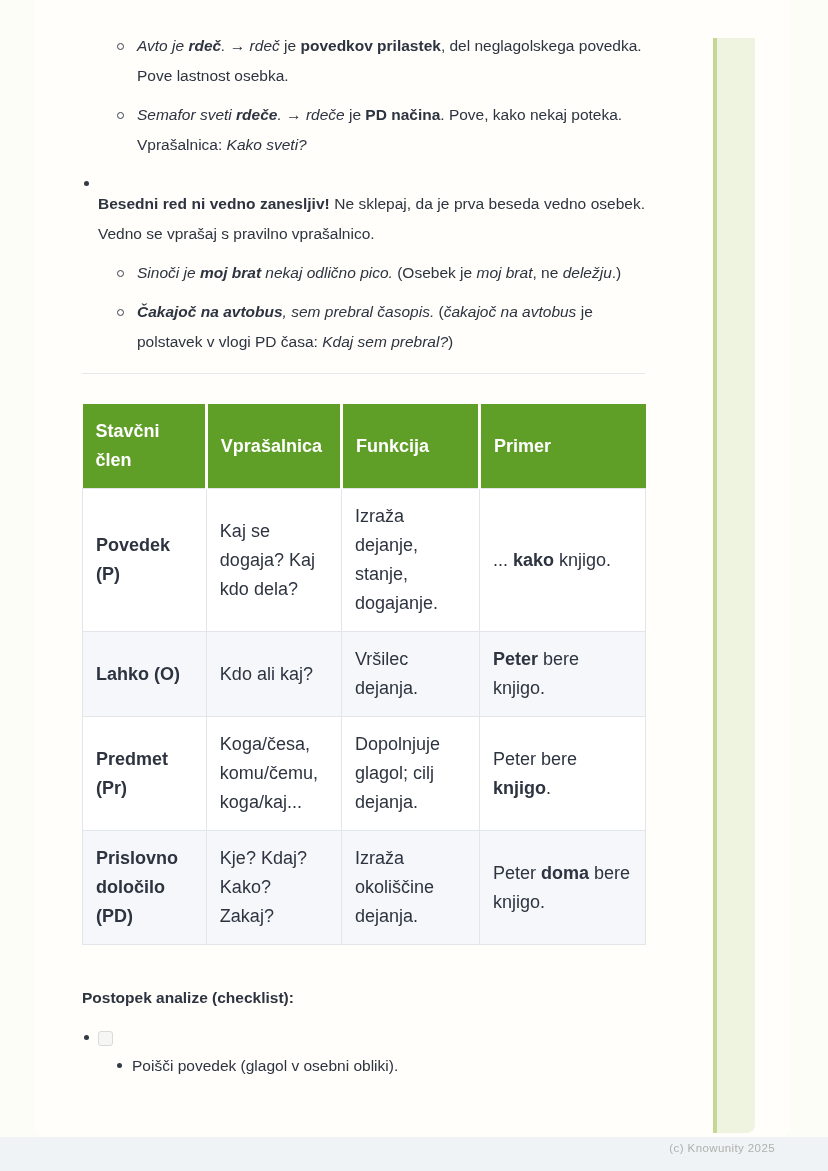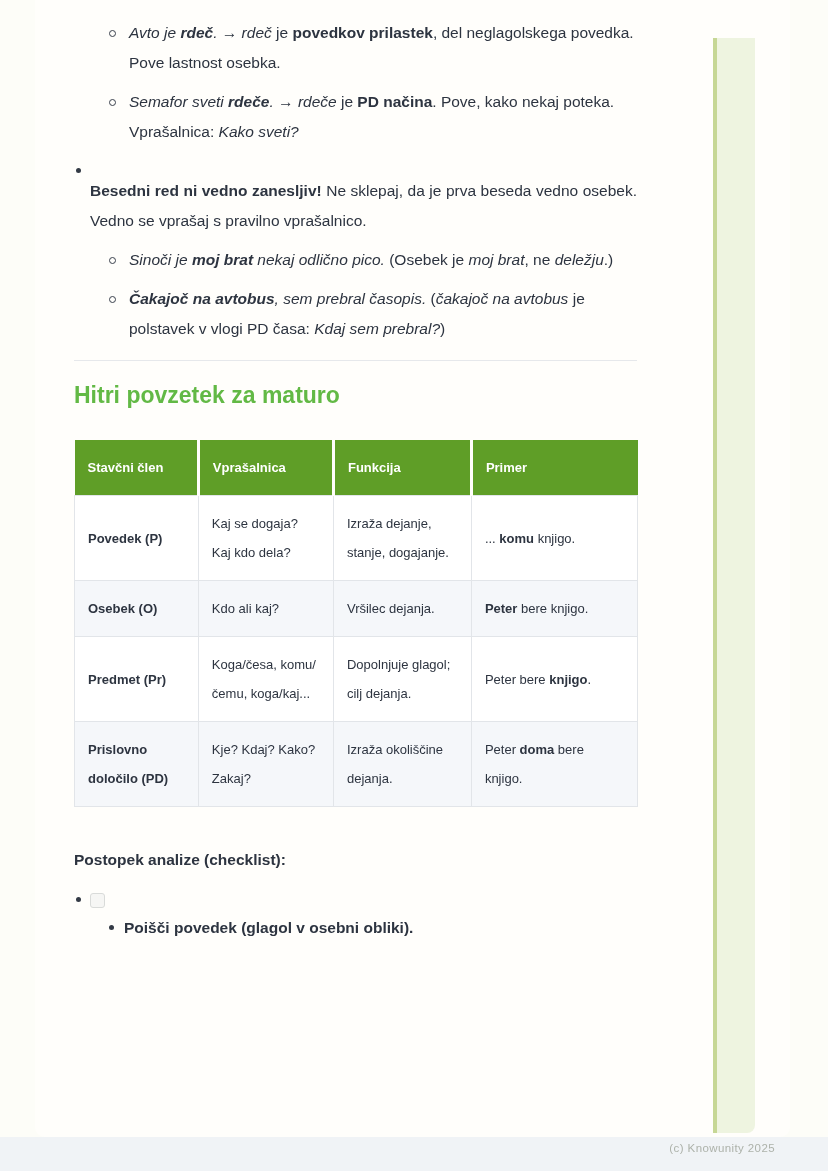--- a/index.html
+++ b/index.html
@@ -12,58 +12,58 @@
   body{
     width:828px;height:1171px;position:relative;overflow:hidden;
     background:var(--page-bg);
     font-family:"Liberation Sans", sans-serif;
     color:var(--text);
     font-size:15.5px;line-height:30px;
   }
   .bottom-band{position:absolute;left:0;top:1137px;width:828px;height:34px;background:var(--bottom-band);}
   .card{position:absolute;left:35px;top:0;width:755px;height:1137px;background:var(--card-bg);border-radius:0 0 10px 10px;}
   .green-strip{position:absolute;left:713px;top:38px;width:38px;height:1095px;background:var(--strip-fill);border-left:4px solid var(--strip-line);border-radius:0 0 8px 0;}
-  .content{position:absolute;left:74px;top:0;width:563px;padding-top:18px;}
+  .content{position:absolute;left:82px;top:0;width:563px;padding-top:31px;}
   .b{font-weight:bold;}
   .i{font-style:italic;}
   
   .note{display:flex;margin-bottom:9px;}
   .note.l2{margin-left:33px;}
   .note .mk{flex:0 0 16px;position:relative;}
   .note.l2 .mk{flex:0 0 22px;}
   .dot{display:inline-block;width:5px;height:5px;border-radius:50%;background:#333a45;position:relative;top:-3px;margin-left:2px;vertical-align:middle;}
   .ring{display:inline-block;width:5px;height:5px;border-radius:50%;border:1.5px solid #3a414d;position:relative;top:-3px;margin-left:2px;vertical-align:middle;}
   .mk .dot,.mk .ring{position:absolute;top:12px;left:2px;margin:0;}
   .ntext{flex:1;}
   .ntext.just{text-align:justify;margin-top:20px;}
   hr.rule{border:none;border-top:1px solid var(--rule);margin:16px 0 0 0;}
   h2.section-title{color:var(--accent-green);font-size:23px;line-height:30px;font-weight:bold;margin:19px 0 0 0;}
   
-  table.summary{border-collapse:collapse;table-layout:fixed;width:564px;margin-top:30px;font-size:13px;line-height:29px;}
+  table.summary{border-collapse:collapse;table-layout:fixed;width:564px;margin-top:30px;font-size:18px;line-height:29px;}
   table.summary col.c1{width:22%;} table.summary col.c2{width:24%;}
   table.summary col.c3{width:24.5%;} table.summary col.c4{width:29.5%;}
   table.summary th{
     background:var(--table-header-green);color:var(--table-header-text);
     font-weight:bold;text-align:left;padding:13px 13px;vertical-align:middle;
     border-right:3px solid var(--card-bg);
   }
   table.summary th:last-child{border-right:none;}
   table.summary td{
     border:1px solid var(--table-border);padding:13px 13px;vertical-align:middle;background:#ffffff;
   }
   table.summary tr.alt td{background:var(--row-alt-bg);}
   
   .check-title{font-weight:bold;margin-top:38px;}
   .check-item{margin-top:12px;}
   .check-item + .check-item{margin-top:16px;}
   .check-row{display:flex;align-items:center;height:26px;}
   .check-row .mk{flex:0 0 16px;position:relative;height:100%;}
   .check-row .mk .dot{top:10px;}
   .checkbox{width:13px;height:13px;background:var(--checkbox-bg);border:1px solid var(--checkbox-border);border-radius:3px;}
-  .check-sub{display:flex;margin-left:33px;font-weight:bold;}
+  .check-sub{display:flex;margin-left:33px;}
   .check-sub .mk{flex:0 0 17px;position:relative;}
   .watermark{position:absolute;right:53px;top:1100px;font-size:11.5px;line-height:16px;letter-spacing:0.4px;color:var(--watermark);z-index:5;margin-top:40px;}
 </style>
 </head>
 <body>
 
 <div class="card"></div>
 <div class="green-strip"></div>
 <div class="bottom-band"></div>
 
@@ -96,21 +96,20 @@
       <div class="note l2">
         <span class="mk">
           <span class="ring"></span>
         </span>
         <div class="ntext"><span class="b i">Čakajoč na avtobus</span><span class="i">, sem prebral časopis.</span><span> (</span><span class="i">čakajoč na avtobus</span><span> je polstavek v vlogi PD časa: </span><span class="i">Kdaj sem prebral?</span><span>)</span></div>
       </div>
     </div>
 
   <hr class="rule">
 
-  <h2 class="section-title">Hitri povzetek za maturo</h2>
 
   <table class="summary">
     <colgroup>
         <col class="c1">
         <col class="c2">
         <col class="c3">
         <col class="c4">
       </colgroup>
     <thead>
         <tr>
@@ -118,24 +117,24 @@
           <th>Vprašalnica</th>
           <th>Funkcija</th>
           <th>Primer</th>
         </tr>
       </thead>
     <tbody>
         <tr>
           <td><span class="b">Povedek (P)</span></td>
           <td><span>Kaj se dogaja? Kaj kdo dela?</span></td>
           <td><span>Izraža dejanje, stanje, dogajanje.</span></td>
-          <td><span>... </span><span class="b">komu</span><span> knjigo.</span></td>
+          <td><span>... </span><span class="b">kako</span><span> knjigo.</span></td>
         </tr>
         <tr class="alt">
-          <td><span class="b">Osebek (O)</span></td>
+          <td><span class="b">Lahko (O)</span></td>
           <td><span>Kdo ali kaj?</span></td>
           <td><span>Vršilec dejanja.</span></td>
           <td><span class="b">Peter</span><span> bere knjigo.</span></td>
         </tr>
         <tr>
           <td><span class="b">Predmet (Pr)</span></td>
           <td><span>Koga/česa, komu/čemu, koga/kaj...</span></td>
           <td><span>Dopolnjuje glagol; cilj dejanja.</span></td>
           <td><span>Peter bere </span><span class="b">knjigo</span><span>.</span></td>
         </tr>

